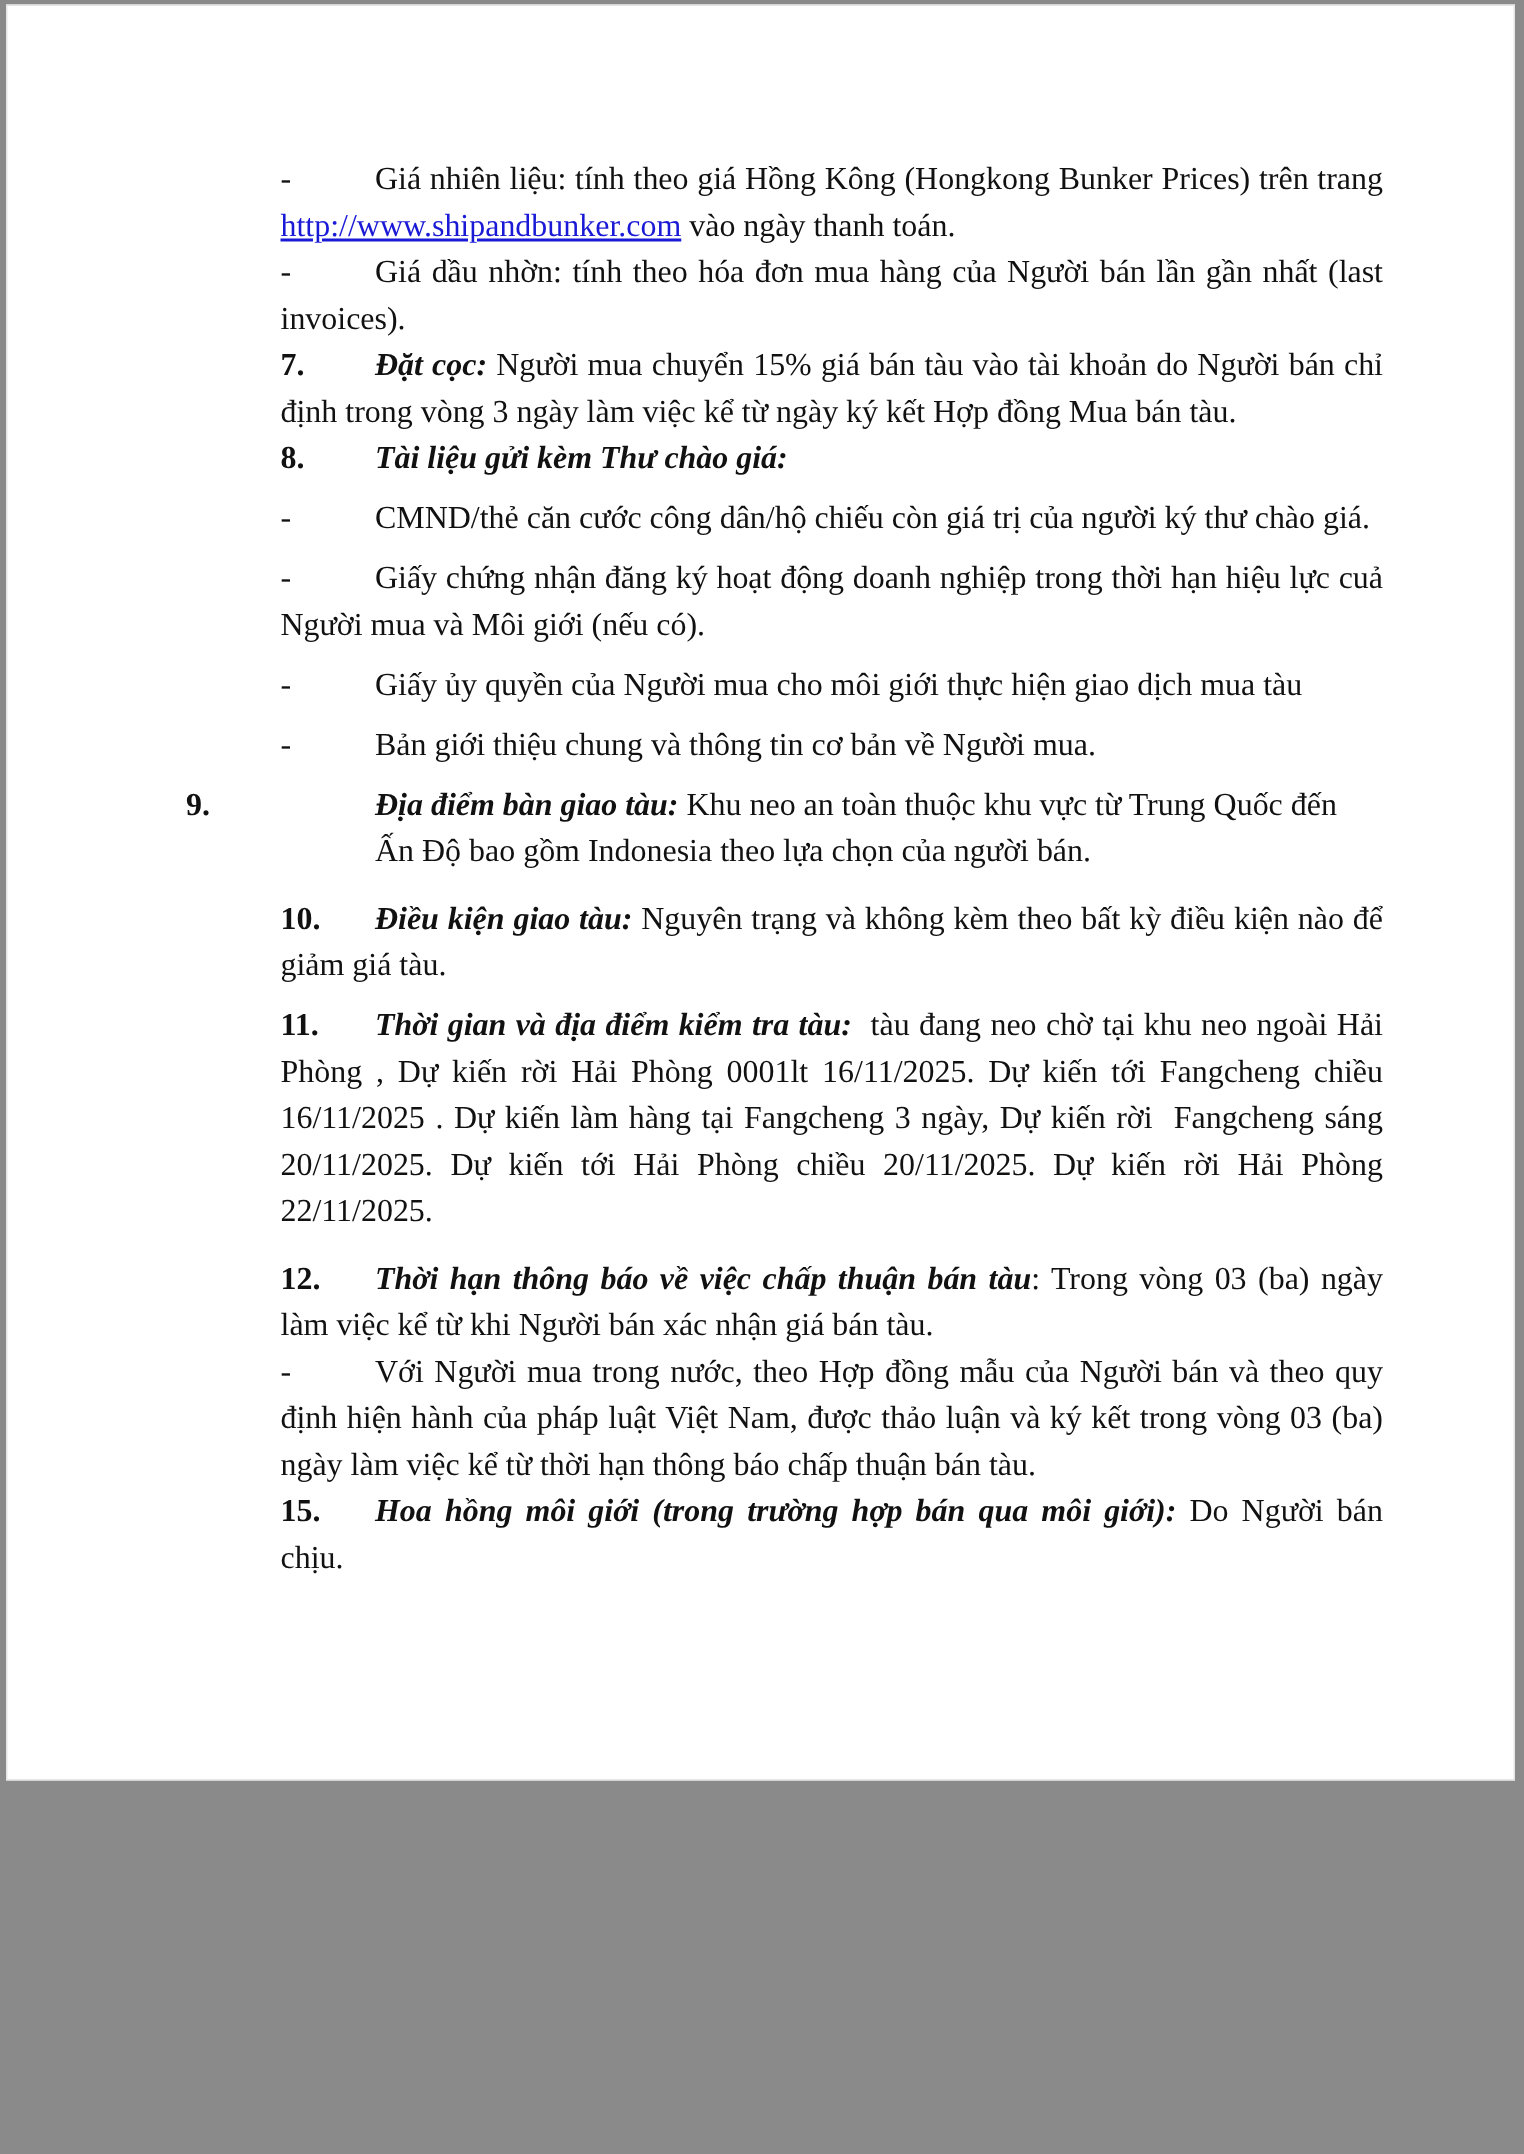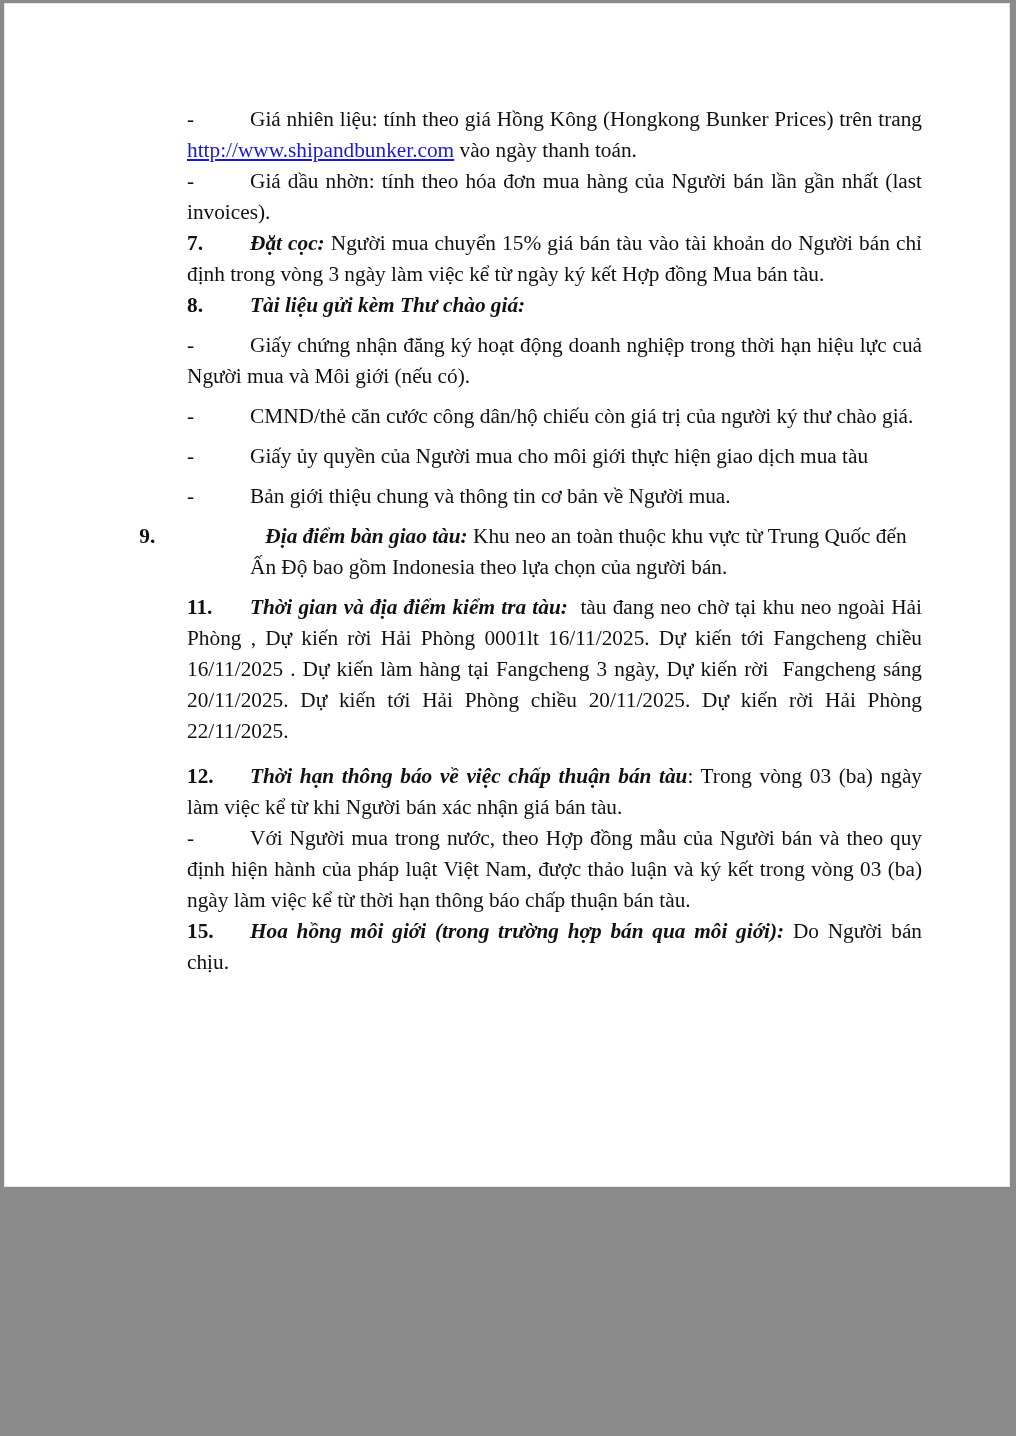--- a/index.html
+++ b/index.html
@@ -46,21 +46,21 @@
       font-weight: bold;
     }
     .dash {
       display: inline-block;
       width: 63px;
     }
     .bold { font-weight: bold; font-style: italic; }
     .hanging {
       padding-left: 63px;
       text-indent: -63px;
-      text-align: center;
+      text-align: left;
     }
     a.link {
       color: #1a1ad6;
       text-decoration: underline;
     }
   </style>
 </head>
 <body>
 
 <div class="page">
@@ -76,36 +76,39 @@
 
     <p class="para">
       <span class="num">7.</span><span class="bold">Đặt cọc:</span><span> Người mua chuyển 15% giá bán tàu vào tài khoản do Người bán chỉ định trong vòng 3 ngày làm việc kể từ ngày ký kết Hợp đồng Mua bán tàu.</span>
     </p>
 
     <p class="para">
       <span class="num">8.</span><span class="bold">Tài liệu gửi kèm Thư chào giá:</span>
     </p>
 
     <p class="para gap">
-      <span class="dash">-</span><span>Giấy chứng nhận đăng ký hoạt động doanh nghiệp trong thời hạn hiệu lực cuả Người mua và Môi giới (nếu có).</span>
+      <span class="dash">-</span><span>CMND/thẻ căn cước công dân/hộ chiếu còn giá trị của người ký thư chào giá.</span>
     </p>
     <p class="para gap">
-      <span class="dash">-</span><span>CMND/thẻ căn cước công dân/hộ chiếu còn giá trị của người ký thư chào giá.</span>
+      <span class="dash">-</span><span>Giấy chứng nhận đăng ký hoạt động doanh nghiệp trong thời hạn hiệu lực cuả Người mua và Môi giới (nếu có).</span>
     </p>
     <p class="para gap">
       <span class="dash">-</span><span>Giấy ủy quyền của Người mua cho môi giới thực hiện giao dịch mua tàu</span>
     </p>
     <p class="para gap">
       <span class="dash">-</span><span>Bản giới thiệu chung và thông tin cơ bản về Người mua.</span>
     </p>
 
     <p class="para gap hanging">
       <span class="num">9.</span><span class="bold">Địa điểm bàn giao tàu:</span><span> Khu neo an toàn thuộc khu vực từ Trung Quốc đến Ấn Độ bao gồm Indonesia theo lựa chọn của người bán.</span>
     </p>
 
+    <p class="para gap-lg">
+      <span class="num">10.</span><span class="bold">Điều kiện giao tàu:</span><span> Nguyên trạng và không kèm theo bất kỳ điều kiện nào để giảm giá tàu.</span>
+    </p>
 
     <p class="para gap">
       <span class="num">11.</span><span class="bold">Thời gian và địa điểm kiểm tra tàu:</span><span style="white-space: pre-wrap;">  tàu đang neo chờ tại khu neo ngoài Hải Phòng , Dự kiến rời Hải Phòng 0001lt 16/11/2025. Dự kiến tới Fangcheng chiều 16/11/2025 . Dự kiến làm hàng tại Fangcheng 3 ngày, Dự kiến rời  Fangcheng sáng 20/11/2025. Dự kiến tới Hải Phòng chiều 20/11/2025. Dự kiến rời Hải Phòng 22/11/2025.</span>
     </p>
 
     <p class="para gap-lg">
       <span class="num">12.</span><span class="bold">Thời hạn thông báo về việc chấp thuận bán tàu</span><span>: Trong vòng 03 (ba) ngày làm việc kể từ khi Người bán xác nhận giá bán tàu.</span>
     </p>
 
 

